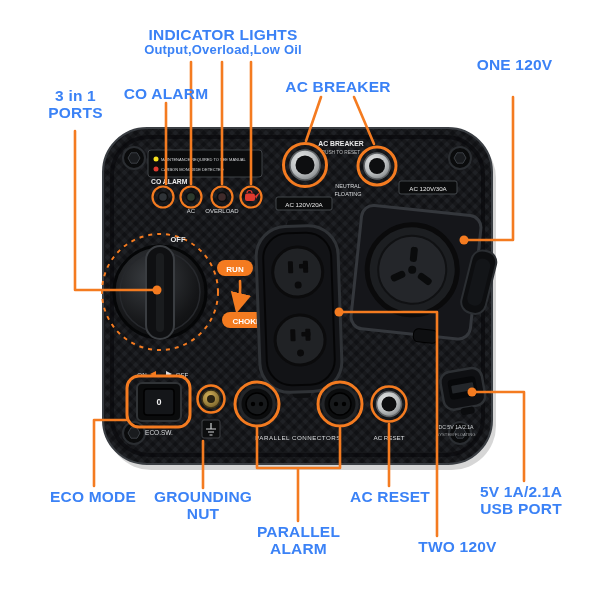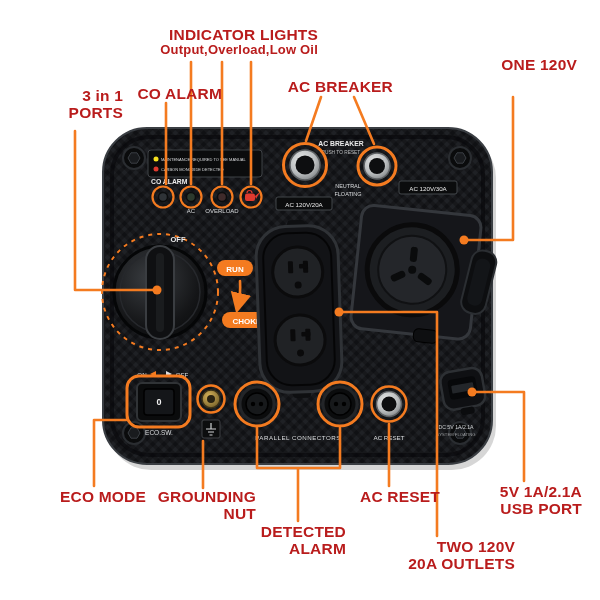--- a/index.html
+++ b/index.html
@@ -1,19 +1,19 @@
 <!DOCTYPE html>
 <html><head>
 <meta charset="utf-8">
 <style>
   html,body{margin:0;padding:0;background:#fff;}
   .stage{position:relative;width:600px;height:600px;background:#ffffff;font-family:"Liberation Sans",sans-serif;overflow:hidden;}
   .stage svg{position:absolute;left:0;top:0;}
   svg text{font-family:"Liberation Sans",sans-serif;}
-  .lbl{position:absolute;font-weight:bold;color:#b91c1c;text-align:right;line-height:1.12;letter-spacing:.2px;}
+  .lbl{position:absolute;font-weight:bold;color:#3b82f6;text-align:center;line-height:1.12;letter-spacing:.2px;}
   .t1{font-size:15.5px;}
   .t2{font-size:13px;}
   .oline{stroke:#F47B20;stroke-width:2.6;fill:none;stroke-linecap:round;stroke-linejoin:round;}
   .oring{stroke:#F47B20;fill:none;}
   .odot{fill:#F47B20;}
   .ptxt{fill:#d9dbdd;}
 </style>
 </head>
 <body>
 
@@ -248,26 +248,25 @@
 <div class="lbl" style="left:28px;top:87px;width:95px">
   <div class="t1">3 in 1</div>
   <div class="t1">PORTS</div>
 </div>
 <div class="lbl" style="left:150px;top:488px;width:106px">
   <div class="t1">GROUNDING</div>
   <div class="t1">NUT</div>
 </div>
 <div class="lbl t1" style="left:40px;top:488px;width:106px">ECO MODE</div>
 <div class="lbl" style="left:251px;top:523px;width:95px">
-  <div class="t1">DETECTED</div>
+  <div class="t1">PARALLEL</div>
   <div class="t1">ALARM</div>
 </div>
 <div class="lbl t1" style="left:340px;top:488px;width:100px">AC RESET</div>
 <div class="lbl" style="left:400px;top:538px;width:115px">
   <div class="t1">TWO 120V</div>
-  <div class="t1">20A OUTLETS</div>
 </div>
 <div class="lbl" style="left:460px;top:483px;width:122px">
   <div class="t1">5V 1A/2.1A</div>
   <div class="t1">USB PORT</div>
 </div>
 
 </div>
 
 </body></html>

